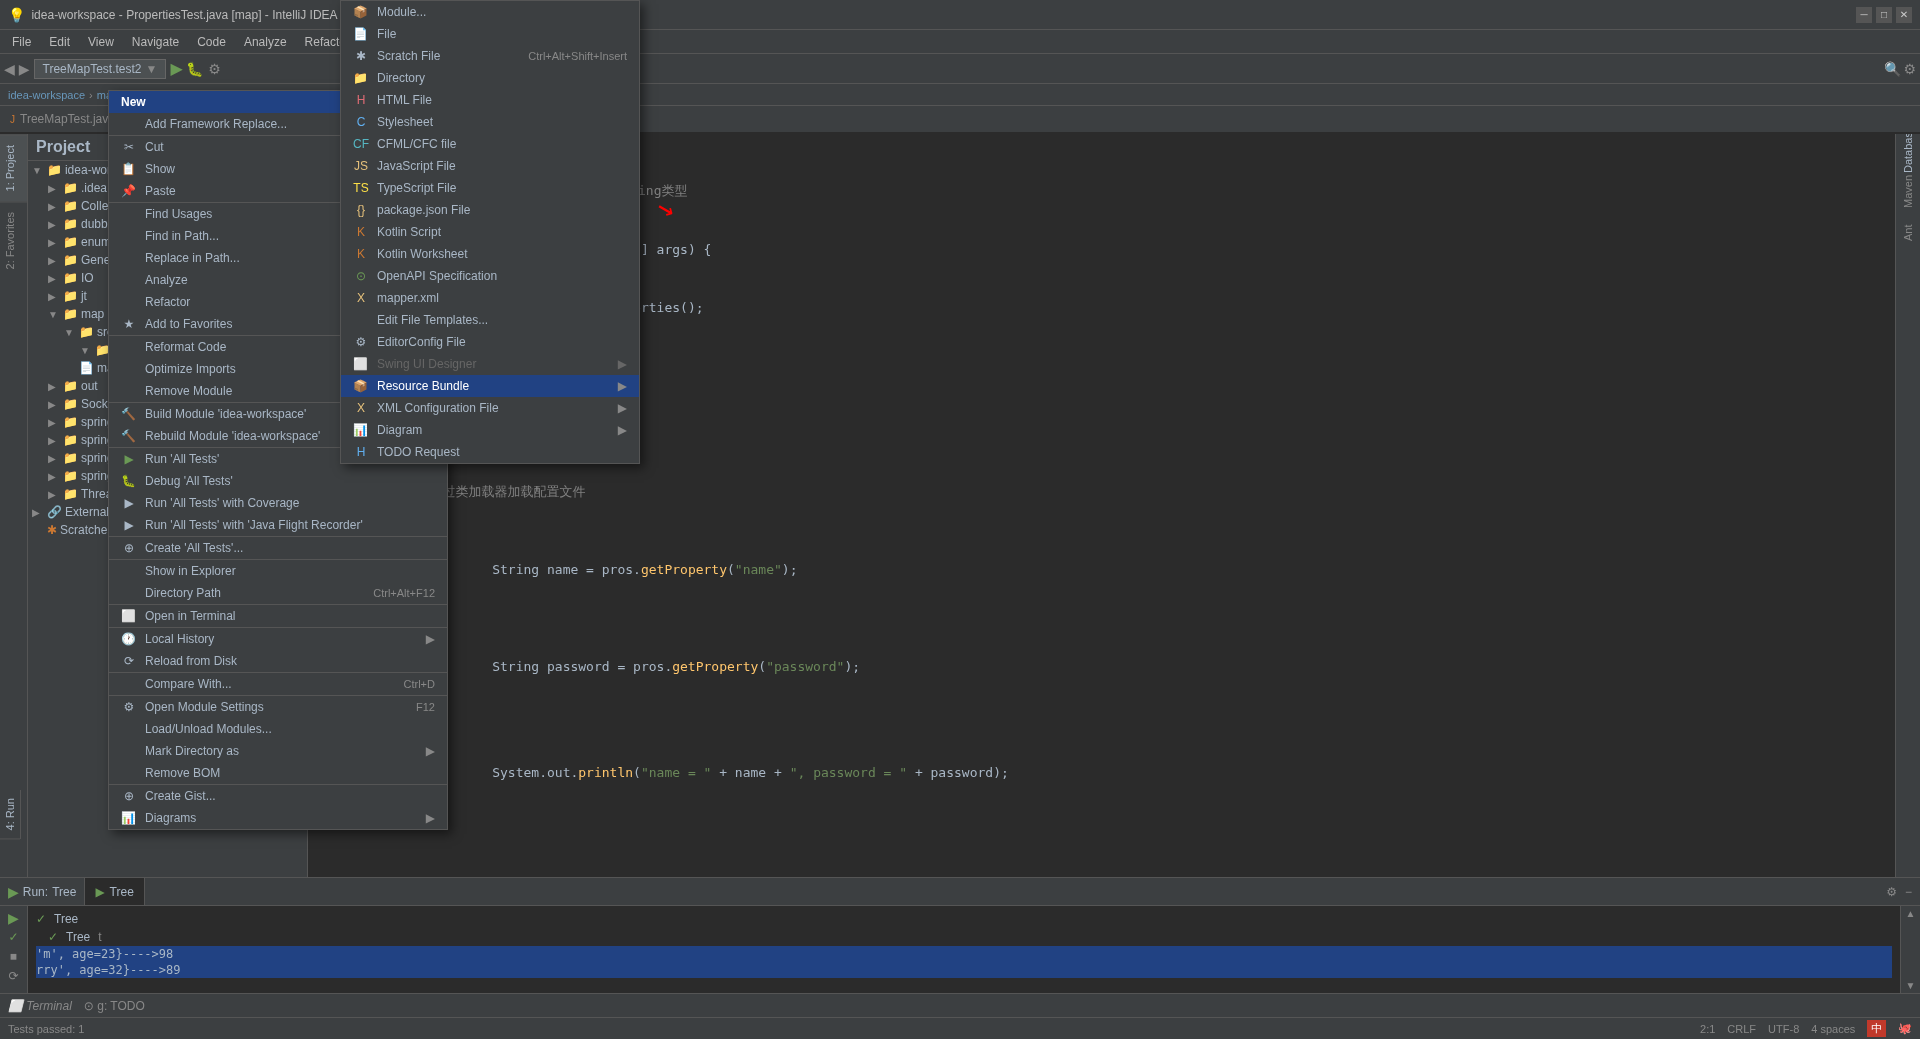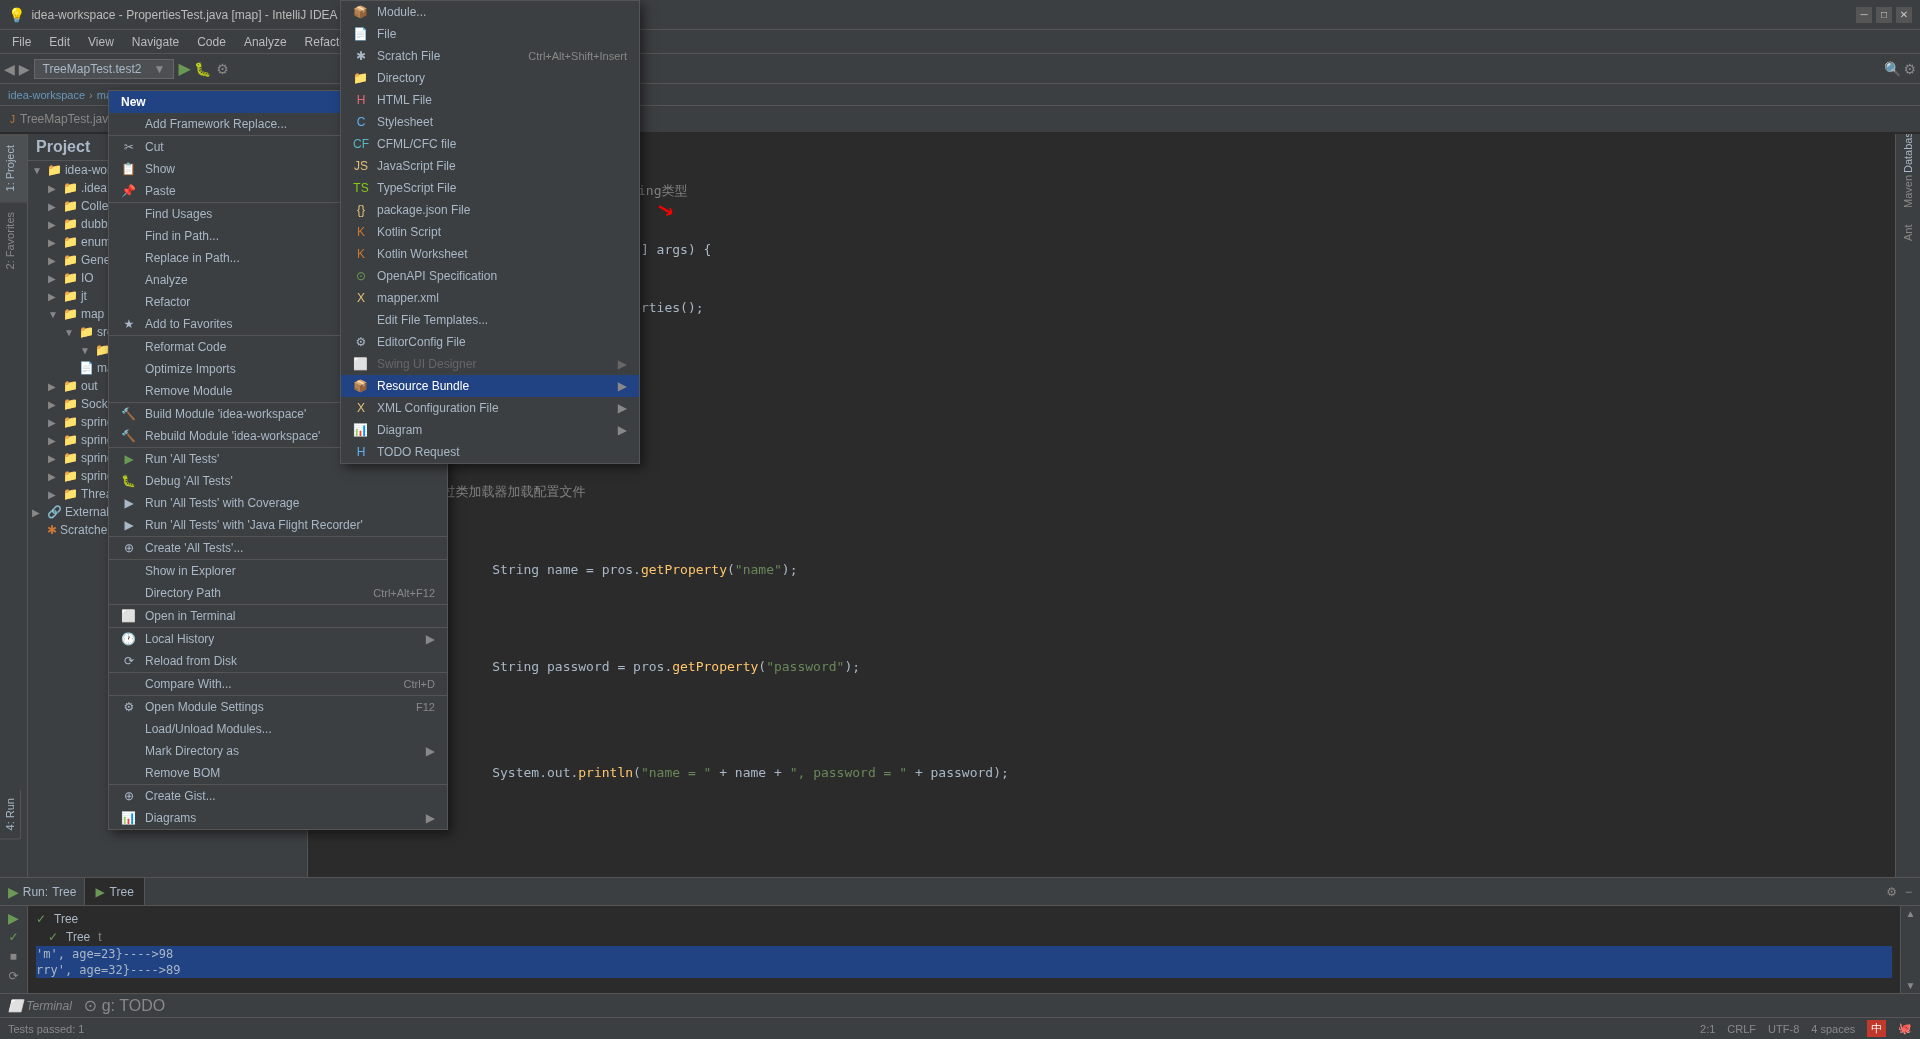--- a/index.html
+++ b/index.html
@@ -350,21 +350,21 @@
     <div class="menu-item">Tools</div>
     <div class="menu-item">VCS</div>
     <div class="menu-item">Window</div>
     <div class="menu-item">Help</div>
   </div>
 
   <div class="toolbar">
     <div style="display:flex; align-items:center; gap:4px; margin-left:auto;">
       <span style="color:#888; cursor:pointer; font-size:14px;">◀</span>
       <span style="color:#888; cursor:pointer; font-size:14px;">▶</span>
-      <div style="background:#4c5052; border:1px solid #666; padding:2px 8px; display:flex; align-items:center; gap:12px; cursor:pointer;">
+      <div style="background:#4c5052; border:1px solid #666; padding:2px 8px; display:flex; align-items:center; gap:4px; cursor:pointer;">
         <span style="color:#a9b7c6; font-size:12px;">TreeMapTest.test2</span>
         <span style="color:#888;">▼</span>
       </div>
       <span style="color:#6a9955; cursor:pointer; font-size:16px;">▶</span>
       <span style="color:#888; cursor:pointer; font-size:14px;">🐛</span>
       <span style="color:#888; cursor:pointer; font-size:14px;">⚙</span>
     </div>
     <span style="flex:1;"></span>
     <span style="color:#888; cursor:pointer; font-size:14px;">🔍</span>
     <span style="color:#888; cursor:pointer; font-size:14px;">⚙</span>
@@ -758,21 +758,21 @@
     </div>
     <div class="ctx-item">
       <span class="ctx-icon" style="color:#56b6c2;">CF</span>
       <span>CFML/CFC file</span>
     </div>
     <div class="ctx-item">
       <span class="ctx-icon" style="color:#e5c07b;">JS</span>
       <span>JavaScript File</span>
     </div>
     <div class="ctx-item">
-      <span class="ctx-icon" style="color:#84cc16;">TS</span>
+      <span class="ctx-icon" style="color:#fde047;">TS</span>
       <span>TypeScript File</span>
     </div>
     <div class="ctx-item">
       <span class="ctx-icon" style="color:#e5c07b;">{}</span>
       <span>package.json File</span>
     </div>
     <div class="ctx-item">
       <span class="ctx-icon" style="color:#cc7832;">K</span>
       <span>Kotlin Script</span>
     </div>
@@ -862,21 +862,21 @@
         </div>
       </div>
       <div style="display:flex; flex-direction:column; justify-content:space-between; padding:2px; background:#3c3f41; border-left:1px solid #555; width:20px; align-items:center;">
         <span style="color:#888; cursor:pointer; font-size:10px;">▲</span>
         <span style="color:#888; cursor:pointer; font-size:10px;">▼</span>
       </div>
     </div>
 
     <div style="background:#3c3f41; height:24px; display:flex; align-items:center; padding:0 8px; gap:12px; border-top:1px solid #555;">
       <span style="color:#888; font-size:12px; cursor:pointer;font-style:italic;">⬜ Terminal</span>
-      <span style="color:#888; font-size:16px; cursor:pointer;">⊙ g: TODO</span>
+      <span style="color:#888; font-size:12px; cursor:pointer;">⊙ g: TODO</span>
     </div>
   </div>
 
   <div style="position:fixed; left:0; bottom:200px; display:flex; flex-direction:column; align-items:center; background:#3c3f41; border-right:1px solid #555; z-index:100;">
     <div style="writing-mode:vertical-rl; transform:rotate(180deg); padding:8px 4px; font-size:11px; color:#a9b7c6; cursor:pointer; border-top:1px solid #555;">4: Run</div>
   </div>
 
   <div class="status-bar">
     <div style="display:flex; align-items:center; gap:12px;">
       <span>Tests passed: 1</span>

